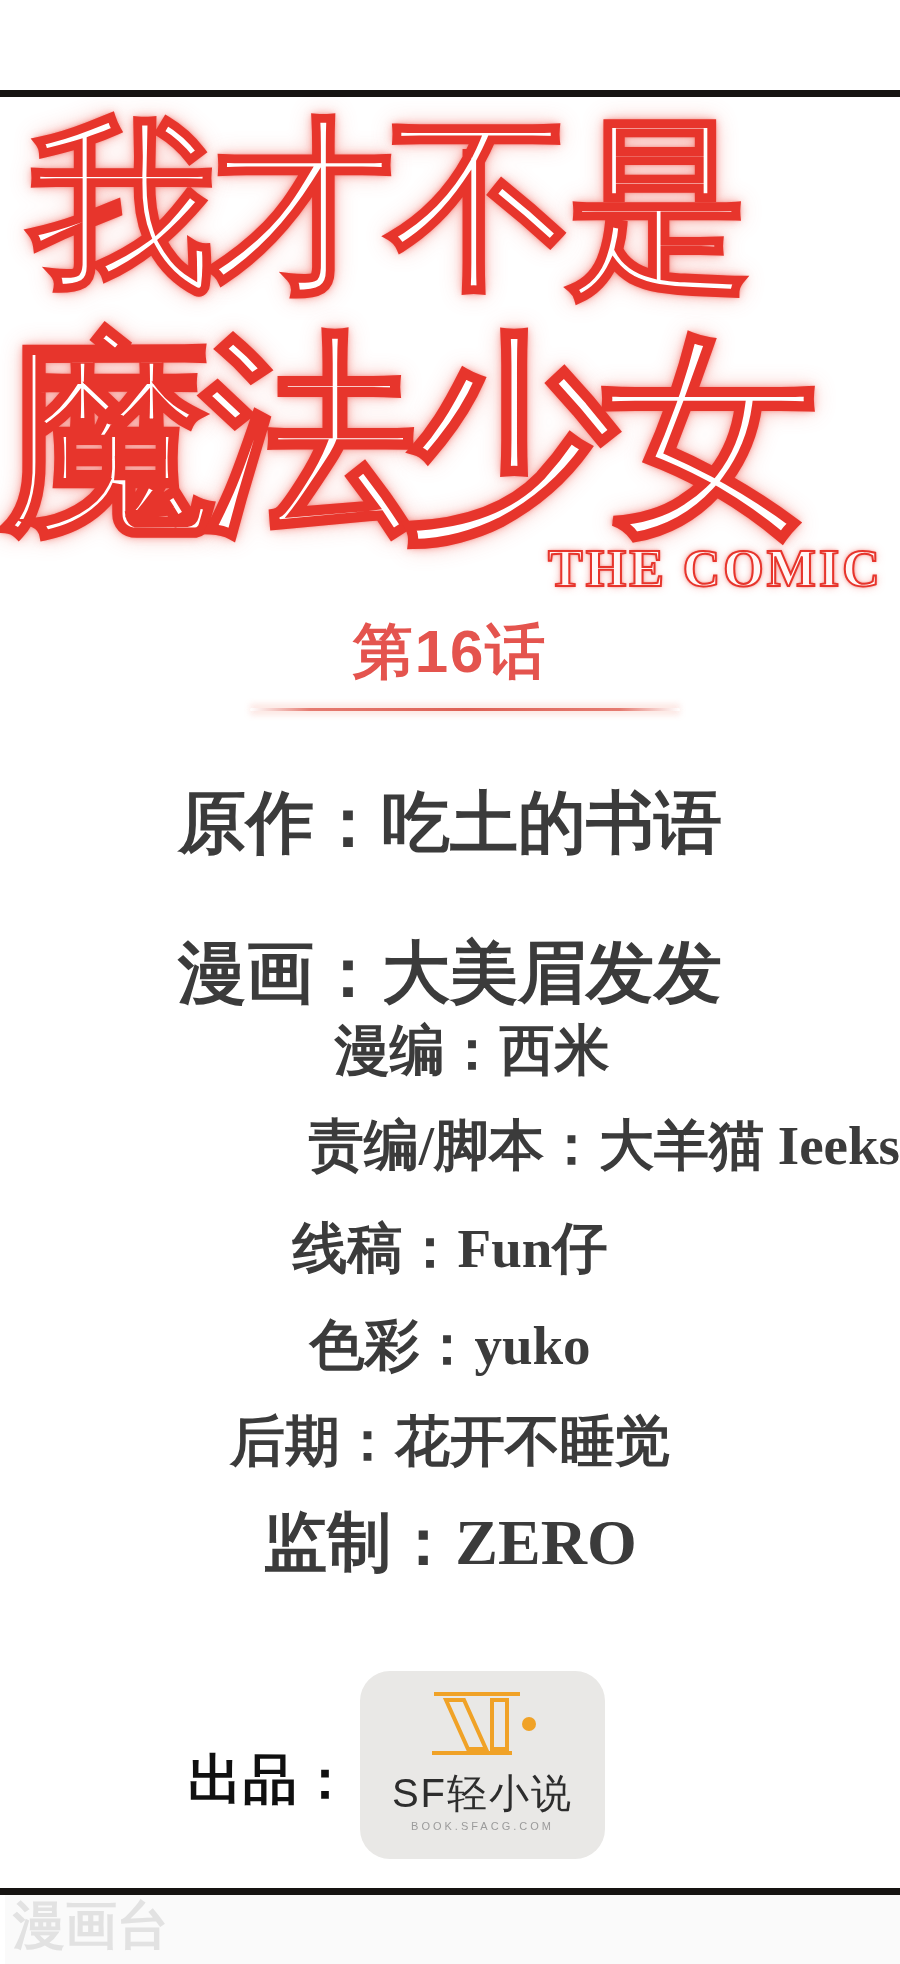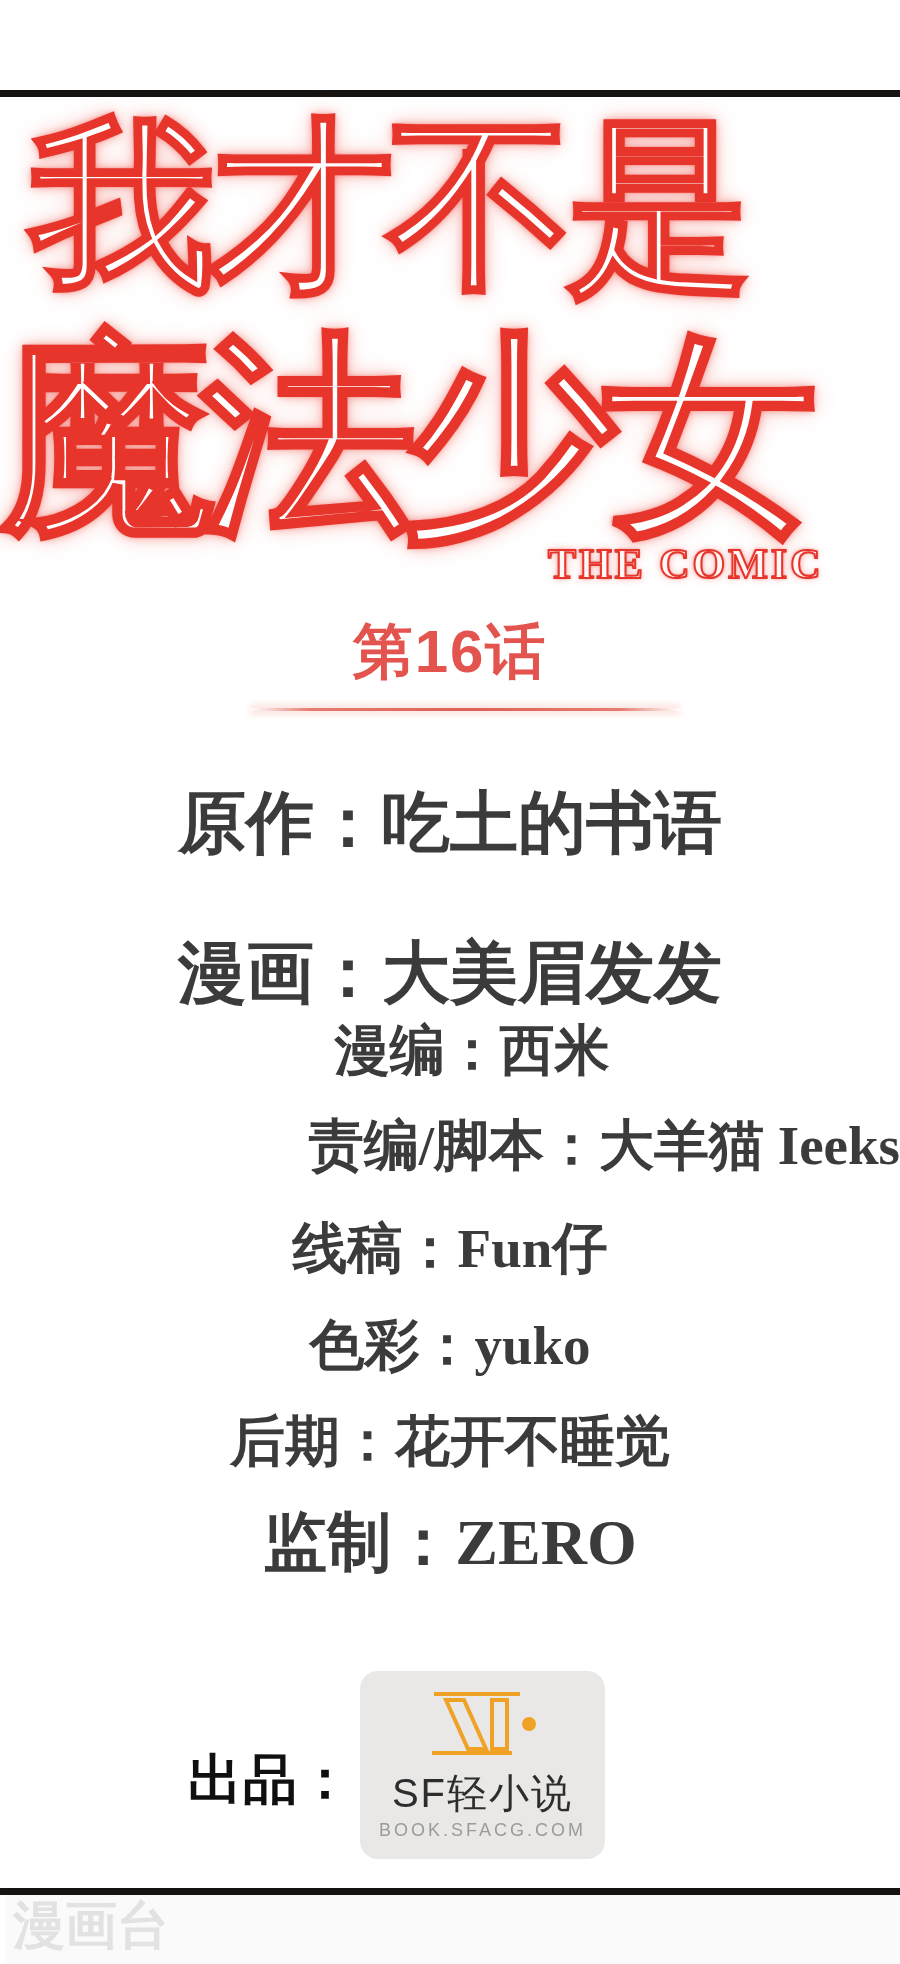--- a/index.html
+++ b/index.html
@@ -21,21 +21,21 @@
     font-family:"Liberation Serif","DejaVu Serif",serif;font-weight:bold;
     color:#ffffff;line-height:1;
     -webkit-text-stroke:3px var(--title_red,#e7352c);
     text-shadow:0 0 3px rgba(231,53,44,.95),0 0 9px rgba(240,80,70,.70),0 0 22px rgba(244,110,100,.45);
   }
   .title-line-1{top:20px;font-size:185px;letter-spacing:-6px;}
   .title-line-2{top:235px;font-size:215px;letter-spacing:-14px;-webkit-text-stroke-width:3.5px;}
   .title-subtitle{
     position:absolute;top:448px;left:548px;white-space:nowrap;
     font-family:"Liberation Serif","DejaVu Serif",serif;font-weight:bold;
-    font-size:42px;letter-spacing:3px;color:#fff7f6;line-height:1;
+    font-size:52px;letter-spacing:3px;color:#fff7f6;line-height:1;
     -webkit-text-stroke:2px var(--title_red,#e7352c);
     text-shadow:0 0 3px rgba(231,53,44,.9),0 0 8px rgba(240,90,80,.6);
   }
 
   
   .chapter{
     position:absolute;top:622px;left:0;right:0;text-align:center;
     font-size:60px;font-weight:bold;letter-spacing:2px;line-height:1;
     color:var(--chapter_red,#e4544e);
   }
@@ -57,31 +57,31 @@
   .c0{top:786px;} .c1{top:936px;} .c2{top:1021px;padding-left:44px;} .c3{top:1116px;text-align:right;}
   .c4{top:1219px;} .c5{top:1316px;} .c6{top:1412px;} .c7{top:1508px;}
 
   
   .producer-label{
     position:absolute;top:1752px;left:188px;line-height:1;white-space:nowrap;
     font-size:54px;font-weight:bold;color:#101010;letter-spacing:1px;
   }
   .logo-card{
     position:absolute;top:1671px;left:360px;width:245px;height:188px;
-    background:var(--card_gray,#e9e8e6);border-radius:18px;
+    background:var(--card_gray,#e9e8e6);border-radius:30px;
   }
   .logo-mark{position:absolute;top:16px;left:50%;transform:translateX(-50%);}
   .logo-name{
     position:absolute;top:102px;left:0;right:0;text-align:center;white-space:nowrap;
     font-family:"Liberation Sans","DejaVu Sans",sans-serif;
     font-size:40px;font-weight:300;color:#2d2d2d;letter-spacing:2px;line-height:1;
   }
   .logo-url{
     position:absolute;top:150px;left:0;right:0;text-align:center;white-space:nowrap;
-    font-size:18px;color:#9b9b9b;letter-spacing:3px;line-height:1;
+    font-size:11px;color:#9b9b9b;letter-spacing:3px;line-height:1;
   }
 
   
   .footer-strip{position:absolute;top:1895px;left:5px;width:900px;height:69px;background:var(--footer_bg,#fafafa);text-align:center;}
   .watermark{
     position:absolute;top:4px;left:8px;line-height:1;white-space:nowrap;
     font-size:52px;color:var(--watermark_gray,#e2e2e2);font-weight:bold;
   }
 </style>
 </head>

